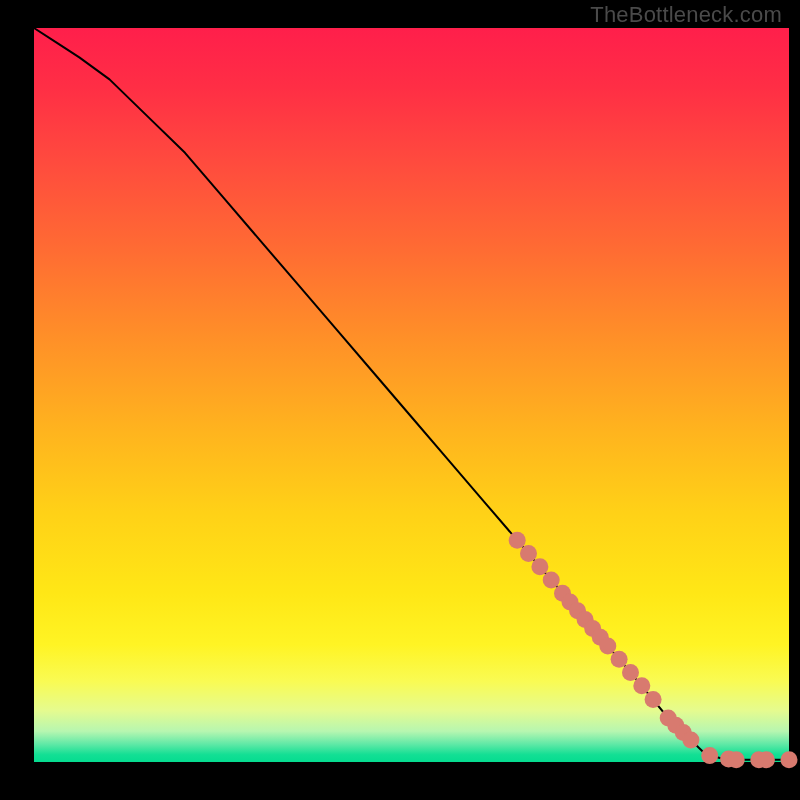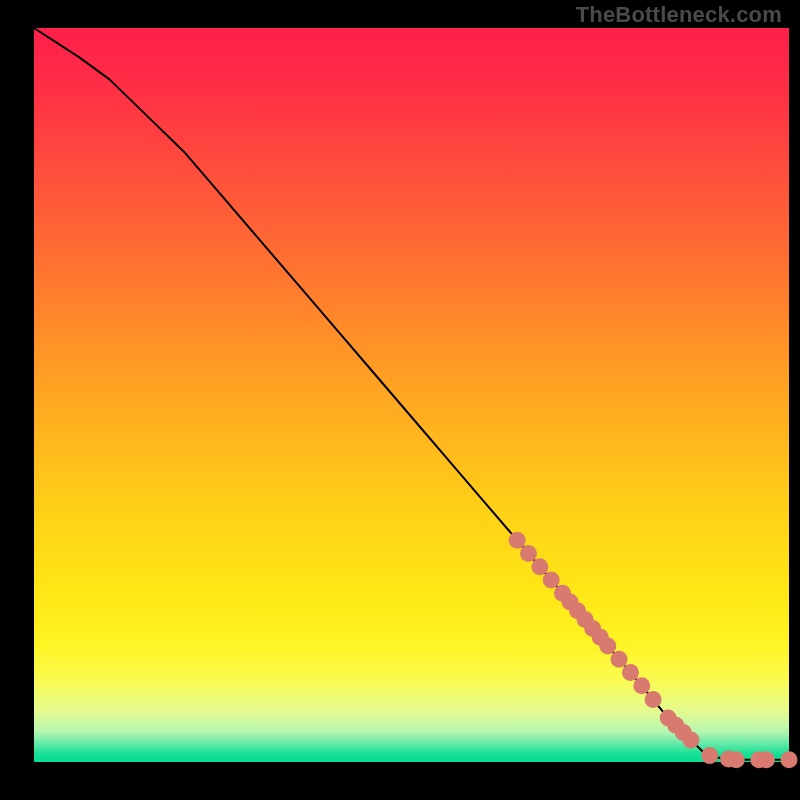--- a/index.html
+++ b/index.html
@@ -19,21 +19,20 @@
     background: #000;
   }
   .attribution {
     position: absolute;
     top: 2px;
     right: 18px;
     font-family: Arial, Helvetica, sans-serif;
     font-size: 22px;
     color: #4a4a4a;
     letter-spacing: 0.2px;
-    font-weight: bold;
   }
   
   svg {
     position: absolute;
     left: 0;
     top: 0;
   }
   .curve {
     fill: none;
     stroke: #000;

